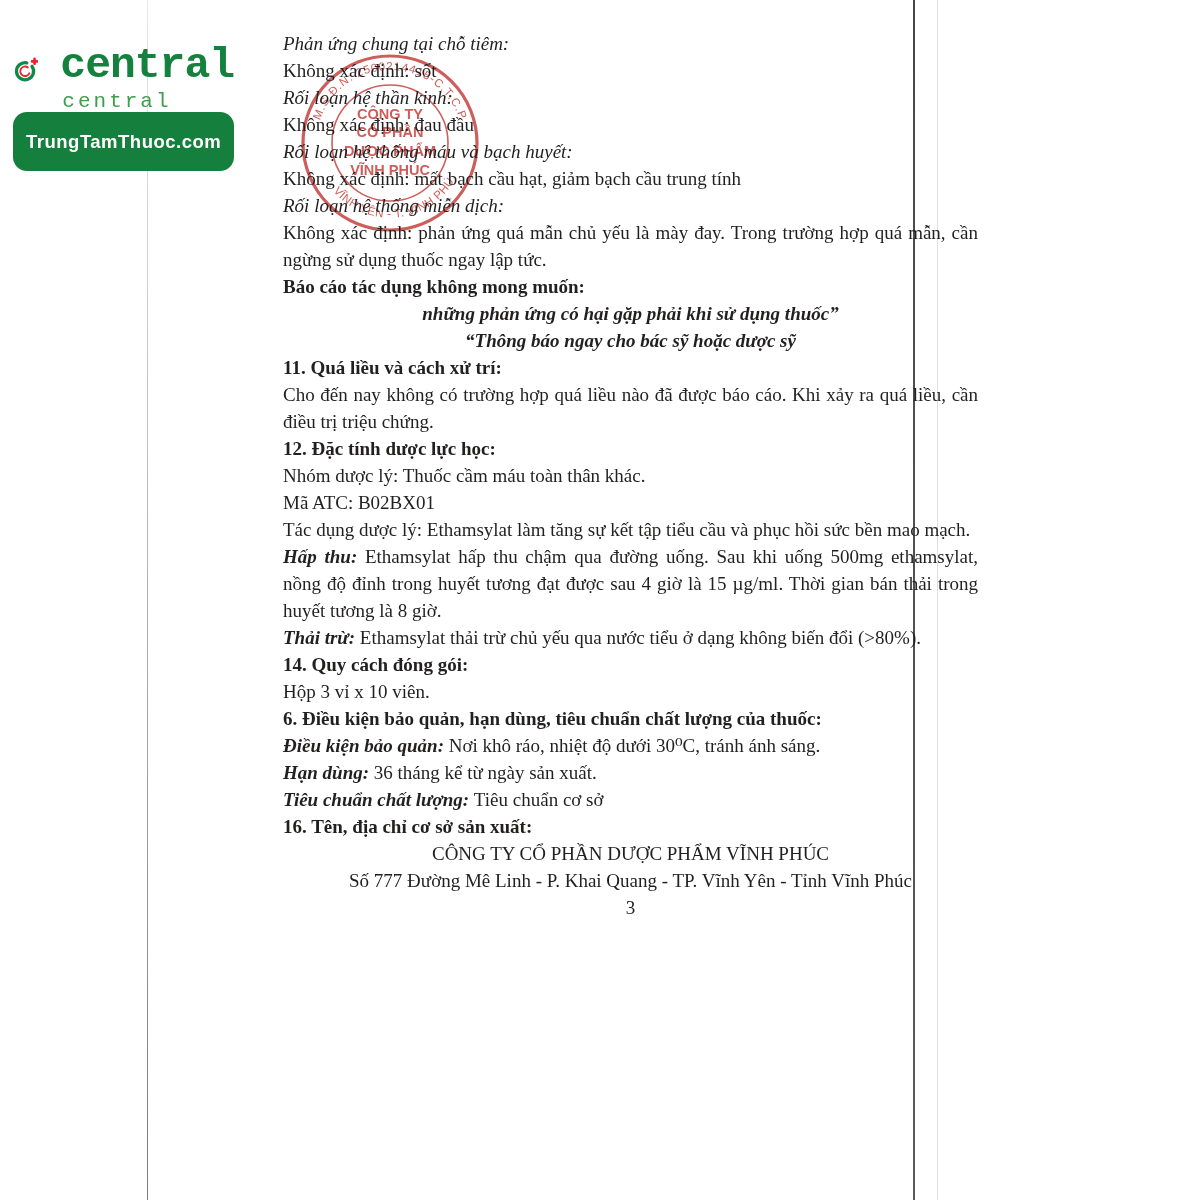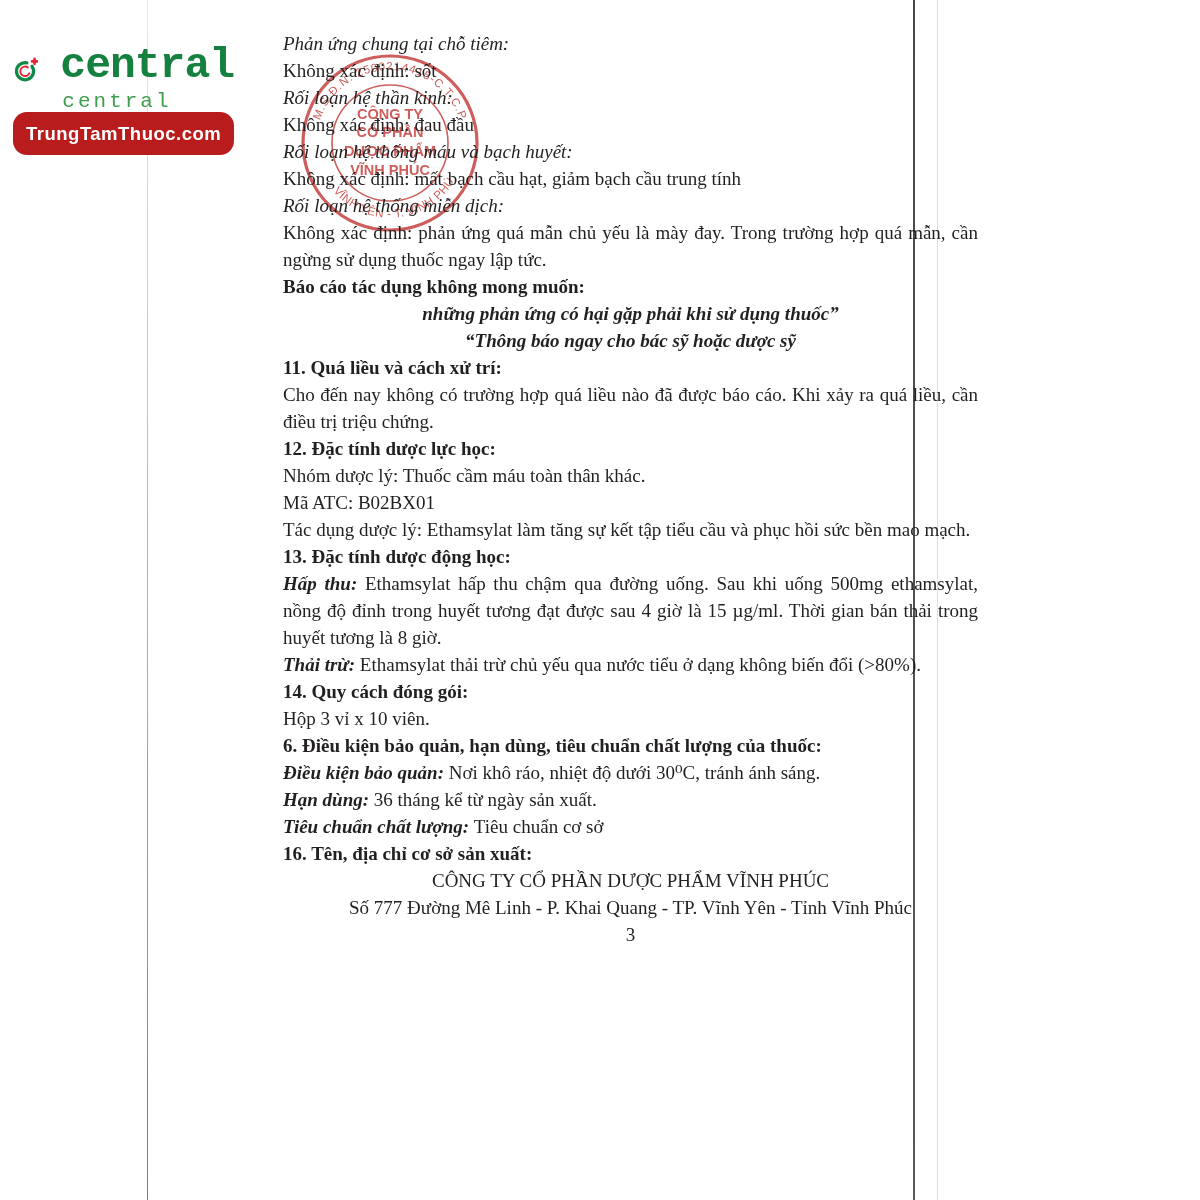--- a/index.html
+++ b/index.html
@@ -15,23 +15,23 @@
   .fold-right-faint{left:937px;width:1px;background:#dedede;}
 
   
   .logo{position:absolute;left:14px;top:36px;width:220px;}
   .logo-row{display:flex;align-items:flex-start;}
   .logo-texts{margin-left:22px;margin-top:8px;font-family:Liberation Mono, monospace;}
   .brand{color:#15813f;font-weight:bold;font-size:43px;line-height:1;letter-spacing:-1px;}
   .brand-sub{color:#3d9e4c;font-size:21px;letter-spacing:3px;margin-top:3px;margin-left:2px;}
   .pill{
     position:absolute;left:13px;top:112px;height:27px;border-radius:14px;
-    background:#b91c1c;color:#fff;white-space:nowrap;
+    background:#15803d;color:#fff;white-space:nowrap;
     font-family:"Liberation Sans","DejaVu Sans",sans-serif;font-weight:bold;
-    font-size:18.5px;line-height:27px;padding:8px 13px;letter-spacing:.5px;
+    font-size:18.5px;line-height:27px;padding:16px 13px;letter-spacing:.5px;
   }
 
   
   .stamp{position:absolute;left:290px;top:43px;width:200px;height:200px;
          mix-blend-mode:multiply;opacity:.82;}
 
   
   .leaflet{position:absolute;left:283px;top:30px;width:695px;
            font-size:19px;line-height:27px;}
   .leaflet p{margin:0;text-align:justify;}
@@ -105,21 +105,20 @@
     <p class="p-plain">Không xác định: phản ứng quá mẫn chủ yếu là mày đay. Trong trường hợp quá mẫn, cần ngừng sử dụng thuốc ngay lập tức.</p>
     <p class="p-bold">Báo cáo tác dụng không mong muốn:</p>
     <p class="p-quote">những phản ứng có hại gặp phải khi sử dụng thuốc”</p>
     <p class="p-quote">“Thông báo ngay cho bác sỹ hoặc dược sỹ</p>
     <p class="p-heading">11. Quá liều và cách xử trí:</p>
     <p class="p-plain">Cho đến nay không có trường hợp quá liều nào đã được báo cáo. Khi xảy ra quá liều, cần điều trị triệu chứng.</p>
     <p class="p-heading">12. Đặc tính dược lực học:</p>
     <p class="p-plain">Nhóm dược lý: Thuốc cầm máu toàn thân khác.</p>
     <p class="p-plain">Mã ATC: B02BX01</p>
     <p class="p-plain">Tác dụng dược lý: Ethamsylat làm tăng sự kết tập tiểu cầu và phục hồi sức bền mao mạch.</p>
-    <p class="p-heading">13. Đặc tính dược động học:</p>
     <p class="p-plain"><span class="lead">Hấp thu: </span>Ethamsylat hấp thu chậm qua đường uống. Sau khi uống 500mg ethamsylat, nồng độ đỉnh trong huyết tương đạt được sau 4 giờ là 15 µg/ml. Thời gian bán thải trong huyết tương là 8 giờ.</p>
     <p class="p-plain"><span class="lead">Thải trừ: </span>Ethamsylat thải trừ chủ yếu qua nước tiểu ở dạng không biến đổi (&gt;80%).</p>
     <p class="p-heading">14. Quy cách đóng gói:</p>
     <p class="p-plain">Hộp 3 vỉ x 10 viên.</p>
     <p class="p-heading">6. Điều kiện bảo quản, hạn dùng, tiêu chuẩn chất lượng của thuốc:</p>
     <p class="p-plain"><span class="lead">Điều kiện bảo quản: </span>Nơi khô ráo, nhiệt độ dưới 30⁰C, tránh ánh sáng.</p>
     <p class="p-plain"><span class="lead">Hạn dùng: </span>36 tháng kể từ ngày sản xuất.</p>
     <p class="p-plain"><span class="lead">Tiêu chuẩn chất lượng: </span>Tiêu chuẩn cơ sở</p>
     <p class="p-heading">16. Tên, địa chỉ cơ sở sản xuất:</p>
     <p class="p-center">CÔNG TY CỔ PHẦN DƯỢC PHẨM VĨNH PHÚC</p>

